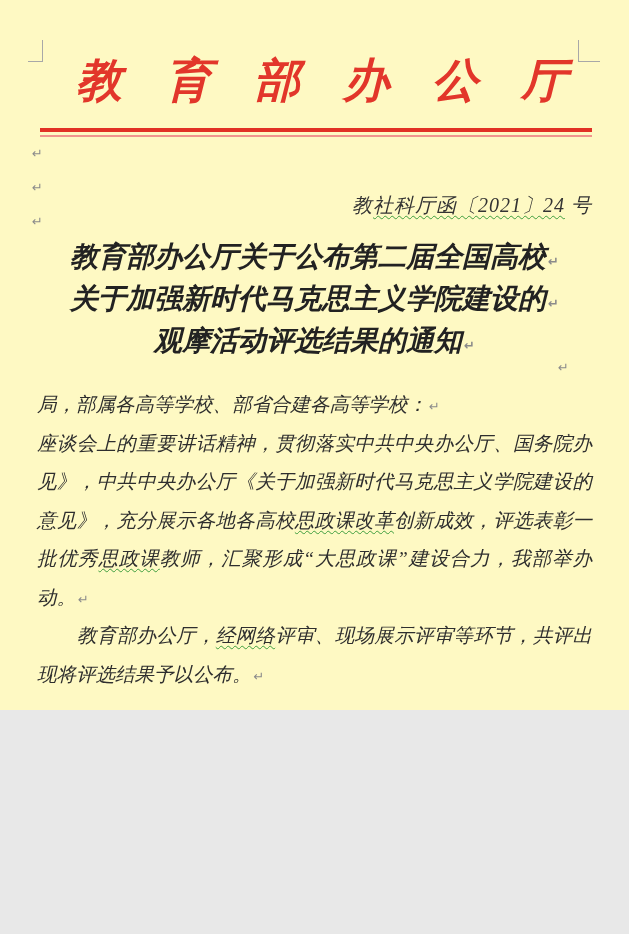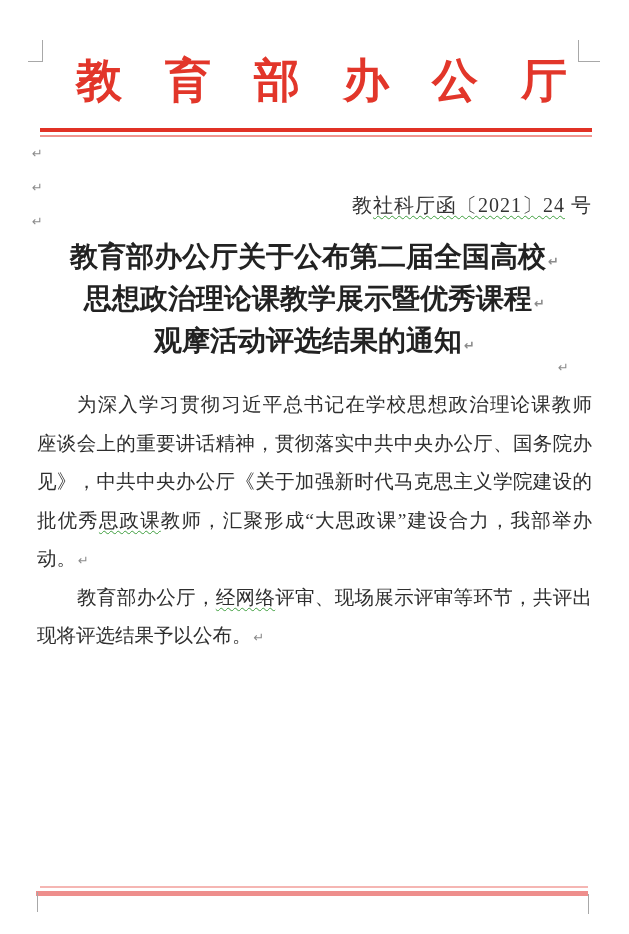--- a/index.html
+++ b/index.html
@@ -1,19 +1,19 @@
 <!DOCTYPE html>
 <html><head>
 <meta charset="utf-8">
 <style>
   * { margin:0; padding:0; box-sizing:border-box; }
   html,body { background:#e8e8e8; }
   .page {
-    position:relative; width:629px; height:934px; background:#ffffff;
-    overflow:hidden; font-family:"Liberation Serif","DejaVu Serif",serif;
+    position:relative; width:629px; height:710px; background:#fef9c3;
+    overflow:hidden; font-family:"Liberation Serif","DejaVu Serif",serif;font-style:italic;
   }
   
   .corner { position:absolute; }
   .corner.tl { left:28px; top:40px; width:15px; height:22px;
     border-right:1px solid #a8a8a8; border-bottom:1px solid #a8a8a8; }
   .corner.tr { left:578px; top:40px; width:22px; height:22px;
     border-left:1px solid #a8a8a8; border-bottom:1px solid #a8a8a8; }
   .vmark { position:absolute; width:1px; background:#a8a8a8; }
   .vmark.bl { left:37px; top:892px; height:20px; }
   .vmark.br { left:588px; top:894px; height:20px; }
@@ -82,30 +82,31 @@
   <div class="rule-top-thin"></div>
 
   <span class="pmark abs pm1">↵</span>
   <span class="pmark abs pm2">↵</span>
   <span class="pmark abs pm3">↵</span>
 
   <div class="doc-number"><span>教</span><span class="sq">社科厅函〔2021〕24</span><span> 号</span></div>
 
   <div class="doc-title">
     <div><span>教育部办公厅关于公布第二届全国高校</span><span class="pmark inline-pmark">↵</span></div>
-    <div><span>思想政治理论课教学展示暨优秀课程</span><span class="pmark inline-pmark">↵</span></div>
+    <div><span>关于加强新时代马克思主义学院建设的</span><span class="pmark inline-pmark">↵</span></div>
     <div><span>观摩活动评选结果的通知</span><span class="pmark inline-pmark">↵</span></div>
   </div>
 
   <span class="pmark abs pm-title-end">↵</span>
 
   <div class="doc-body">
-    <div class="bline just indent"><span>为深入学习贯彻习近平总书记在学校思想政治理论课教师</span></div>
+    <div class="bline"><span>局，部属各高等学校、部省合建各高等学校：</span><span class="pmark inline-pmark">↵</span></div>
     <div class="bline just"><span>座谈会上的重要讲话精神，贯彻落实中共中央办公厅、国务院办</span></div>
     <div class="bline just"><span>见》，中共中央办公厅《关于加强新时代马克思主义学院建设的</span></div>
+    <div class="bline just"><span>意见》，充分展示各地各高校</span><span class="sq">思政课改革</span><span>创新成效，评选表彰一</span></div>
     <div class="bline just"><span>批优秀</span><span class="sq">思政课</span><span>教师，汇聚形成“大思政课”建设合力，我部举办</span></div>
     <div class="bline"><span>动。</span><span class="pmark inline-pmark">↵</span></div>
     <div class="bline just indent"><span>教育部办公厅，</span><span class="sq">经网络</span><span>评审、现场展示评审等环节，共评出</span></div>
     <div class="bline"><span>现将评选结果予以公布。</span><span class="pmark inline-pmark">↵</span></div>
   </div>
 
   <div class="rule-bottom-thin"></div>
   <div class="rule-bottom-thick"></div>
   <div class="vmark bl"></div>
   <div class="vmark br"></div>

